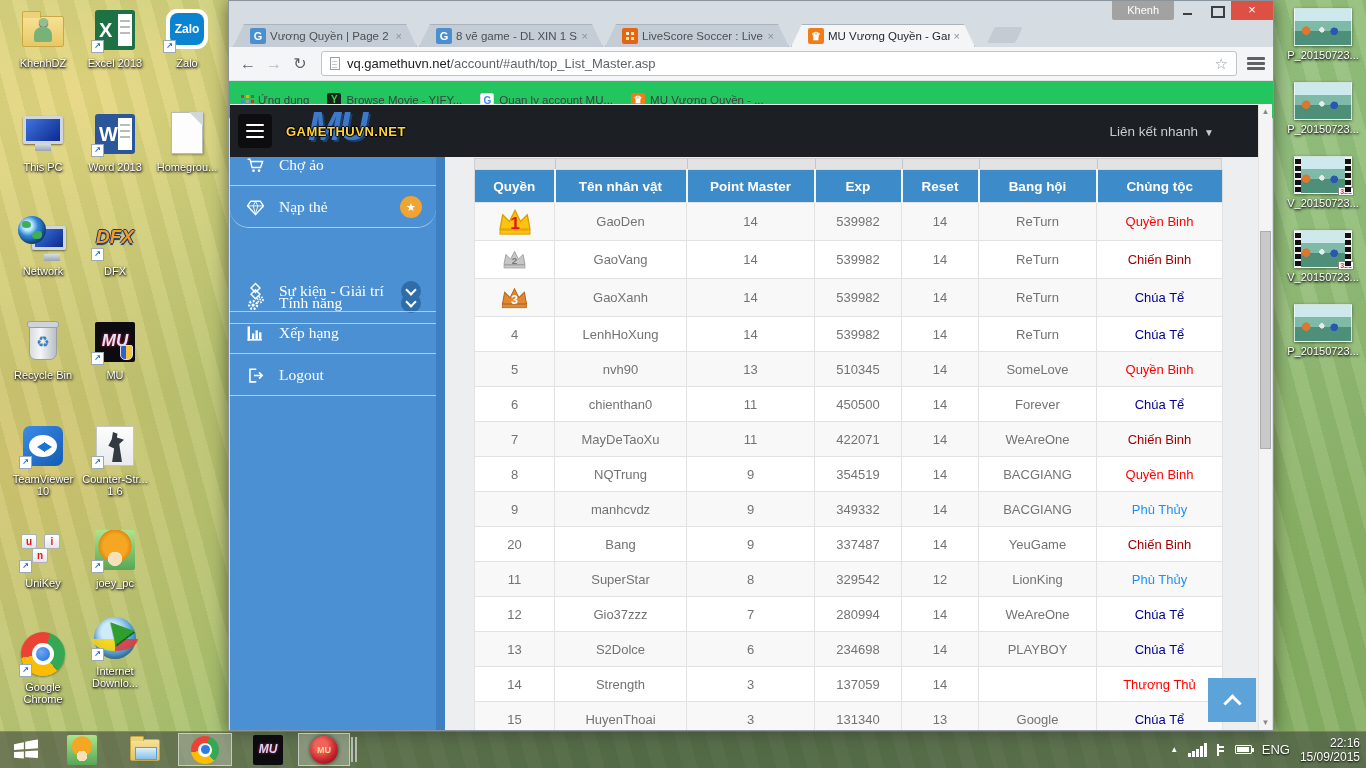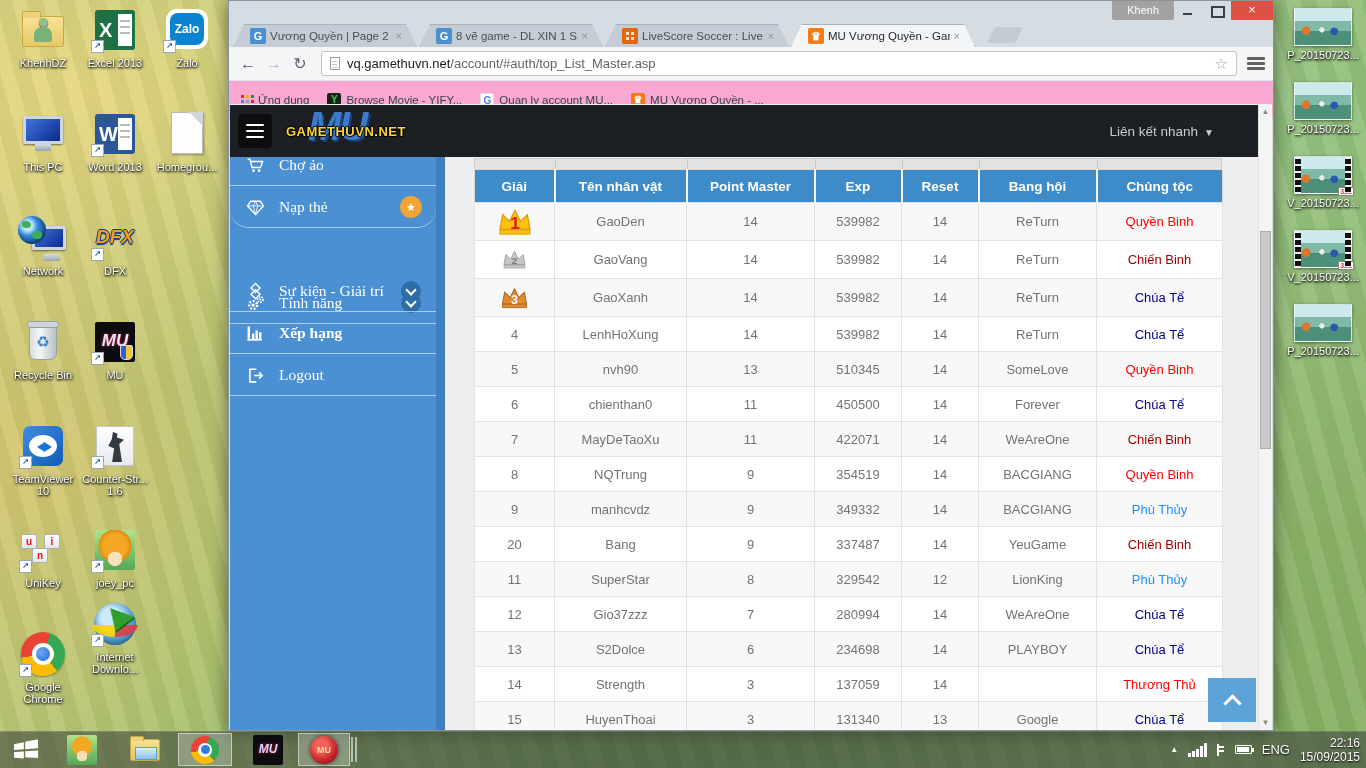--- a/index.html
+++ b/index.html
@@ -129,21 +129,21 @@
   .omnibox { flex:1; height:25px; margin:0 8px; background:#fff; border:1px solid #bfc4c9; border-radius:3px;
     display:flex; align-items:center; padding:0 8px; font-size:13px; }
   .pageico { width:10px; height:13px; border:1px solid #9aa0a6; background:#fff; margin-right:7px; position:relative; }
   .pageico::after { content:""; position:absolute; left:1px; top:3px; width:5px; height:1px; background:#c3c8cc; box-shadow:0 3px #c3c8cc,0 6px #c3c8cc; }
   .url-domain { color:#202124; }
   .url-path { color:#5f6368; }
   .omni-star { margin-left:auto; color:#9aa0a6; font-size:15px; }
   .menubtn { width:22px; display:flex; flex-direction:column; gap:2.5px; padding:0 2px; }
   .menubtn span { height:2.5px; background:#616161; border-radius:1px; }
 
-  .bookmarksbar { height:39px; background:#f9a8d4; border-top:1px solid #e2e4e7; border-bottom:1px solid #c9ccd0;
+  .bookmarksbar { height:39px; background:#22c55e; border-top:1px solid #e2e4e7; border-bottom:1px solid #c9ccd0;
     display:flex; align-items:center; gap:18px; padding:0 10px; font-size:11.5px; color:#3c4043; }
   .bm { display:flex; align-items:center; gap:5px; }
 
   .content { position:absolute; left:1px; right:1px; top:103px; bottom:0; background:#eceef0; overflow:hidden; }
   .pageheader { position:absolute; left:0; right:14px; top:1px; height:52px; background:#1c1f24; z-index:5;
     display:flex; align-items:center; }
   .hamb { width:34px; height:34px; margin-left:8px; background:#0d0d0f; border-radius:4px; display:flex; flex-direction:column; gap:3.5px; justify-content:center; padding:0 8px; }
   .hamb span { height:2.5px; background:#fff; border-radius:1px; }
   .logo { position:relative; width:180px; height:46px; margin-left:10px; }
   .logo-mu { position:absolute; left:26px; top:-4px; font-style:italic; font-weight:bold; font-size:40px; letter-spacing:-2px;
@@ -317,21 +317,21 @@
           <div class="sq"></div>
         </div>
   <div class="lbl">joey_pc</div>
       </div>
       <div class="dicon" style="left: 6px; top: 630px;">
         <div class="art k-chrome shortcut">
           <div class="c"></div>
         </div>
   <div class="lbl">Google Chrome</div>
       </div>
-      <div class="dicon" style="left: 78px; top: 600px; text-align: center;">
+      <div class="dicon" style="left: 78px; top: 614px; text-align: center;">
         <div class="art k-idm shortcut">
           <div class="c"></div>
         </div>
   <div class="lbl">Internet Downlo...</div>
       </div>
     </div>
   <div id="dright">
       <div class="dicon" style="left: 1286px; top: 8px;">
         <div class="thumb photo"></div>
   <div class="lbl">P_20150723...</div>
@@ -465,21 +465,21 @@
             <span class="ic">
               <svg viewBox="0 0 24 24" width="19" height="19">
                 <rect x="8" y="3.5" width="8" height="8" transform="rotate(45 12 7.5)" fill="none" stroke="#fff" stroke-width="1.8"></rect>
                 <rect x="8" y="11.5" width="8" height="8" transform="rotate(45 12 15.5)" fill="none" stroke="#fff" stroke-width="1.8"></rect>
               </svg>
             </span>
   <span>Sự kiện - Giải trí</span>
 
   <span class="chev"></span>
           </div>
-          <div class="side-item" style="top: 208px; font-weight: bold;">
+          <div class="side-item" style="top: 208px;">
             <span class="ic">
               <svg viewBox="0 0 24 24" width="19" height="19">
                 <rect x="2" y="3" width="3" height="18" fill="#fff"></rect>
                 <rect x="7.5" y="12" width="3" height="7" fill="#fff"></rect>
                 <rect x="12" y="8" width="3" height="11" fill="#fff"></rect>
                 <rect x="16.5" y="10.5" width="3" height="8.5" fill="#fff"></rect>
                 <rect x="2" y="19" width="18" height="2" fill="#fff"></rect>
               </svg>
             </span>
   <span>Xếp hạng</span>
@@ -519,21 +519,21 @@
             <col style="width:80px">
             <col style="width:132px">
             <col style="width:128px">
             <col style="width:87px">
             <col style="width:77px">
             <col style="width:118px">
             <col style="width:126px">
           </colgroup>
         <thead>
             <tr id="thr">
-              <th>Giải</th>
+              <th>Quyền</th>
               <th>Tên nhân vật</th>
               <th>Point Master</th>
               <th>Exp</th>
               <th>Reset</th>
               <th>Bang hội</th>
               <th>Chủng tộc</th>
             </tr>
           </thead>
         <tbody id="tbody">
             <tr class="odd tall">

